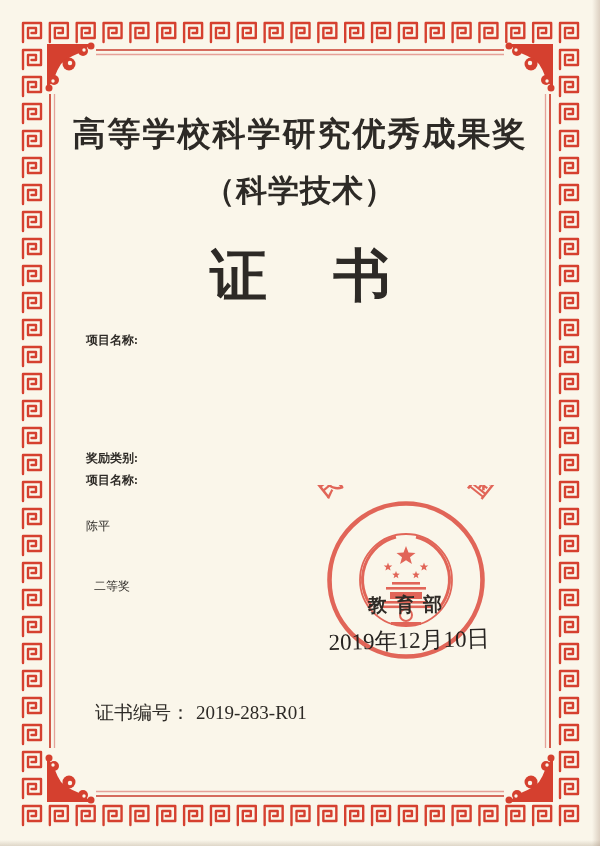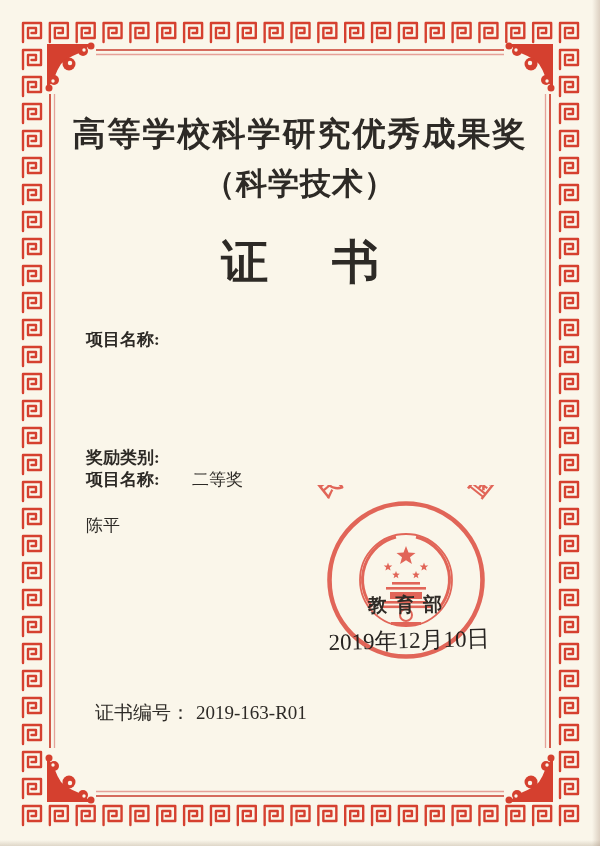--- a/index.html
+++ b/index.html
@@ -8,24 +8,24 @@
     background:#faf6ea; overflow:hidden;
     font-family:"Liberation Serif","DejaVu Serif",serif;
     color:#2d2a26;
   }
   .border-svg{position:absolute; left:0; top:0; width:600px; height:846px; pointer-events:none;}
   .title-block{position:absolute; left:70px; right:70px; top:112px; text-align:center;}
   .award-title{
     font-size:33px; font-weight:700; letter-spacing:2px; margin:0; line-height:1.35;
     white-space:nowrap;
   }
-  .award-subtitle{font-size:31px; font-weight:700; letter-spacing:1px; margin-top:6px;}
-  .doc-type{font-size:47px; font-weight:700; letter-spacing:26px; padding-left:26px; margin-top:26px;}
+  .award-subtitle{font-size:31px; font-weight:700; letter-spacing:1px; margin-top:13px;}
+  .doc-type{font-size:57px; font-weight:700; letter-spacing:26px; padding-left:26px; margin-top:26px;}
   .fields{position:absolute; left:86px; top:0; width:440px;}
-  .field-row{position:absolute; display:flex; align-items:flex-end; font-size:17px; line-height:28px;}
+  .field-row{position:absolute; display:flex; align-items:center; font-size:12px; line-height:28px;flex-direction:column;}
   .field-row .flabel{flex:0 0 106px; white-space:nowrap; font-weight:600;}
   .field-row .fvalue{font-weight:500;}
   .row-project{top:326px;}
   .row-project .fvalue{width:352px; line-height:47px; margin-top:-9px;}
   .row-category{top:444px;}
   .row-grade{top:466px;}
   .row-winner{top:512px;}
   .seal-wrap{position:absolute; left:311px; top:485px; width:190px; height:190px;}
   .seal-svg{position:absolute; left:0; top:0; width:190px; height:190px; opacity:.88;}
   .seal-agency{
@@ -250,18 +250,18 @@
             <circle cx="95" cy="130" r="6" fill="none" stroke="#de5244" stroke-width="2"></circle>
             <rect x="80" y="137" width="30" height="3"></rect>
           </g>
         </g>
       </svg>
   </div>
   <div class="seal-agency">教 育 部</div>
   <div class="seal-date">2019年12月10日</div>
 
   <div class="cert-no">
-    <span class="cn-label">证书编号：</span><span class="cn-value">2019-163-R01</span>
+    <span class="cn-label">证书编号：</span><span class="cn-value">2019-283-R01</span>
   </div>
 
   <div class="edge-shadow-right"></div>
   <div class="edge-shadow-bottom"></div>
 </div>
 
 </body></html>

